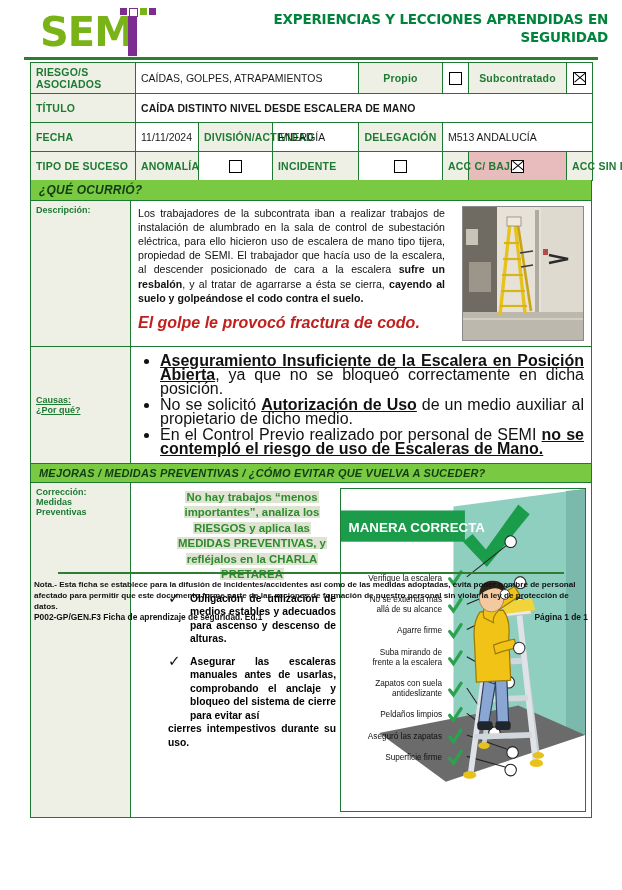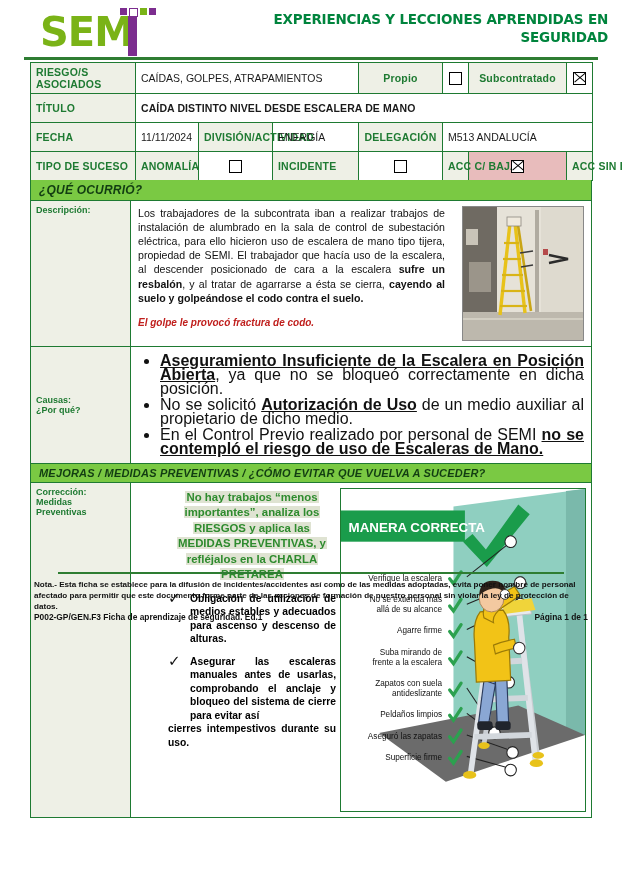--- a/index.html
+++ b/index.html
@@ -124,36 +124,36 @@
     display:flex;
   }
   .block-side{
     width:100px;flex:0 0 100px;
     background:#eef0e6;
     border-right:1.5px solid #1e7a32;
     color:#1e7a32;font-weight:bold;font-size:9px;
     padding:4px 5px;
     box-sizing:border-box;
   }
-  .block-side.mid{display:flex;align-items:center;}
+  .block-side.mid{display:flex;align-items:center;text-decoration:underline;}
   .block-body{flex:1;padding:5px 7px;box-sizing:border-box;background:#fff;}
 
   
   .desc-wrap{display:flex;}
   .desc-text{
     flex:1;
     font-size:10.6px;line-height:14.2px;
     text-align:justify;
     color:#111;
     padding-right:17px;
   }
   .desc-text b{font-weight:bold;}
   .desc-red{
     color:#c0201e;font-style:italic;font-weight:bold;
-    font-size:10px;margin-top:11px;
+    font-size:16px;margin-top:11px;
   }
   .photo{
     width:120px;height:133px;flex:0 0 120px;
     position:relative;overflow:hidden;
     border:1px solid #888;
     background:#cfc8bd;
   }
 
   
   .causes ul{margin:2px 0 2px 0;padding-left:22px;}

